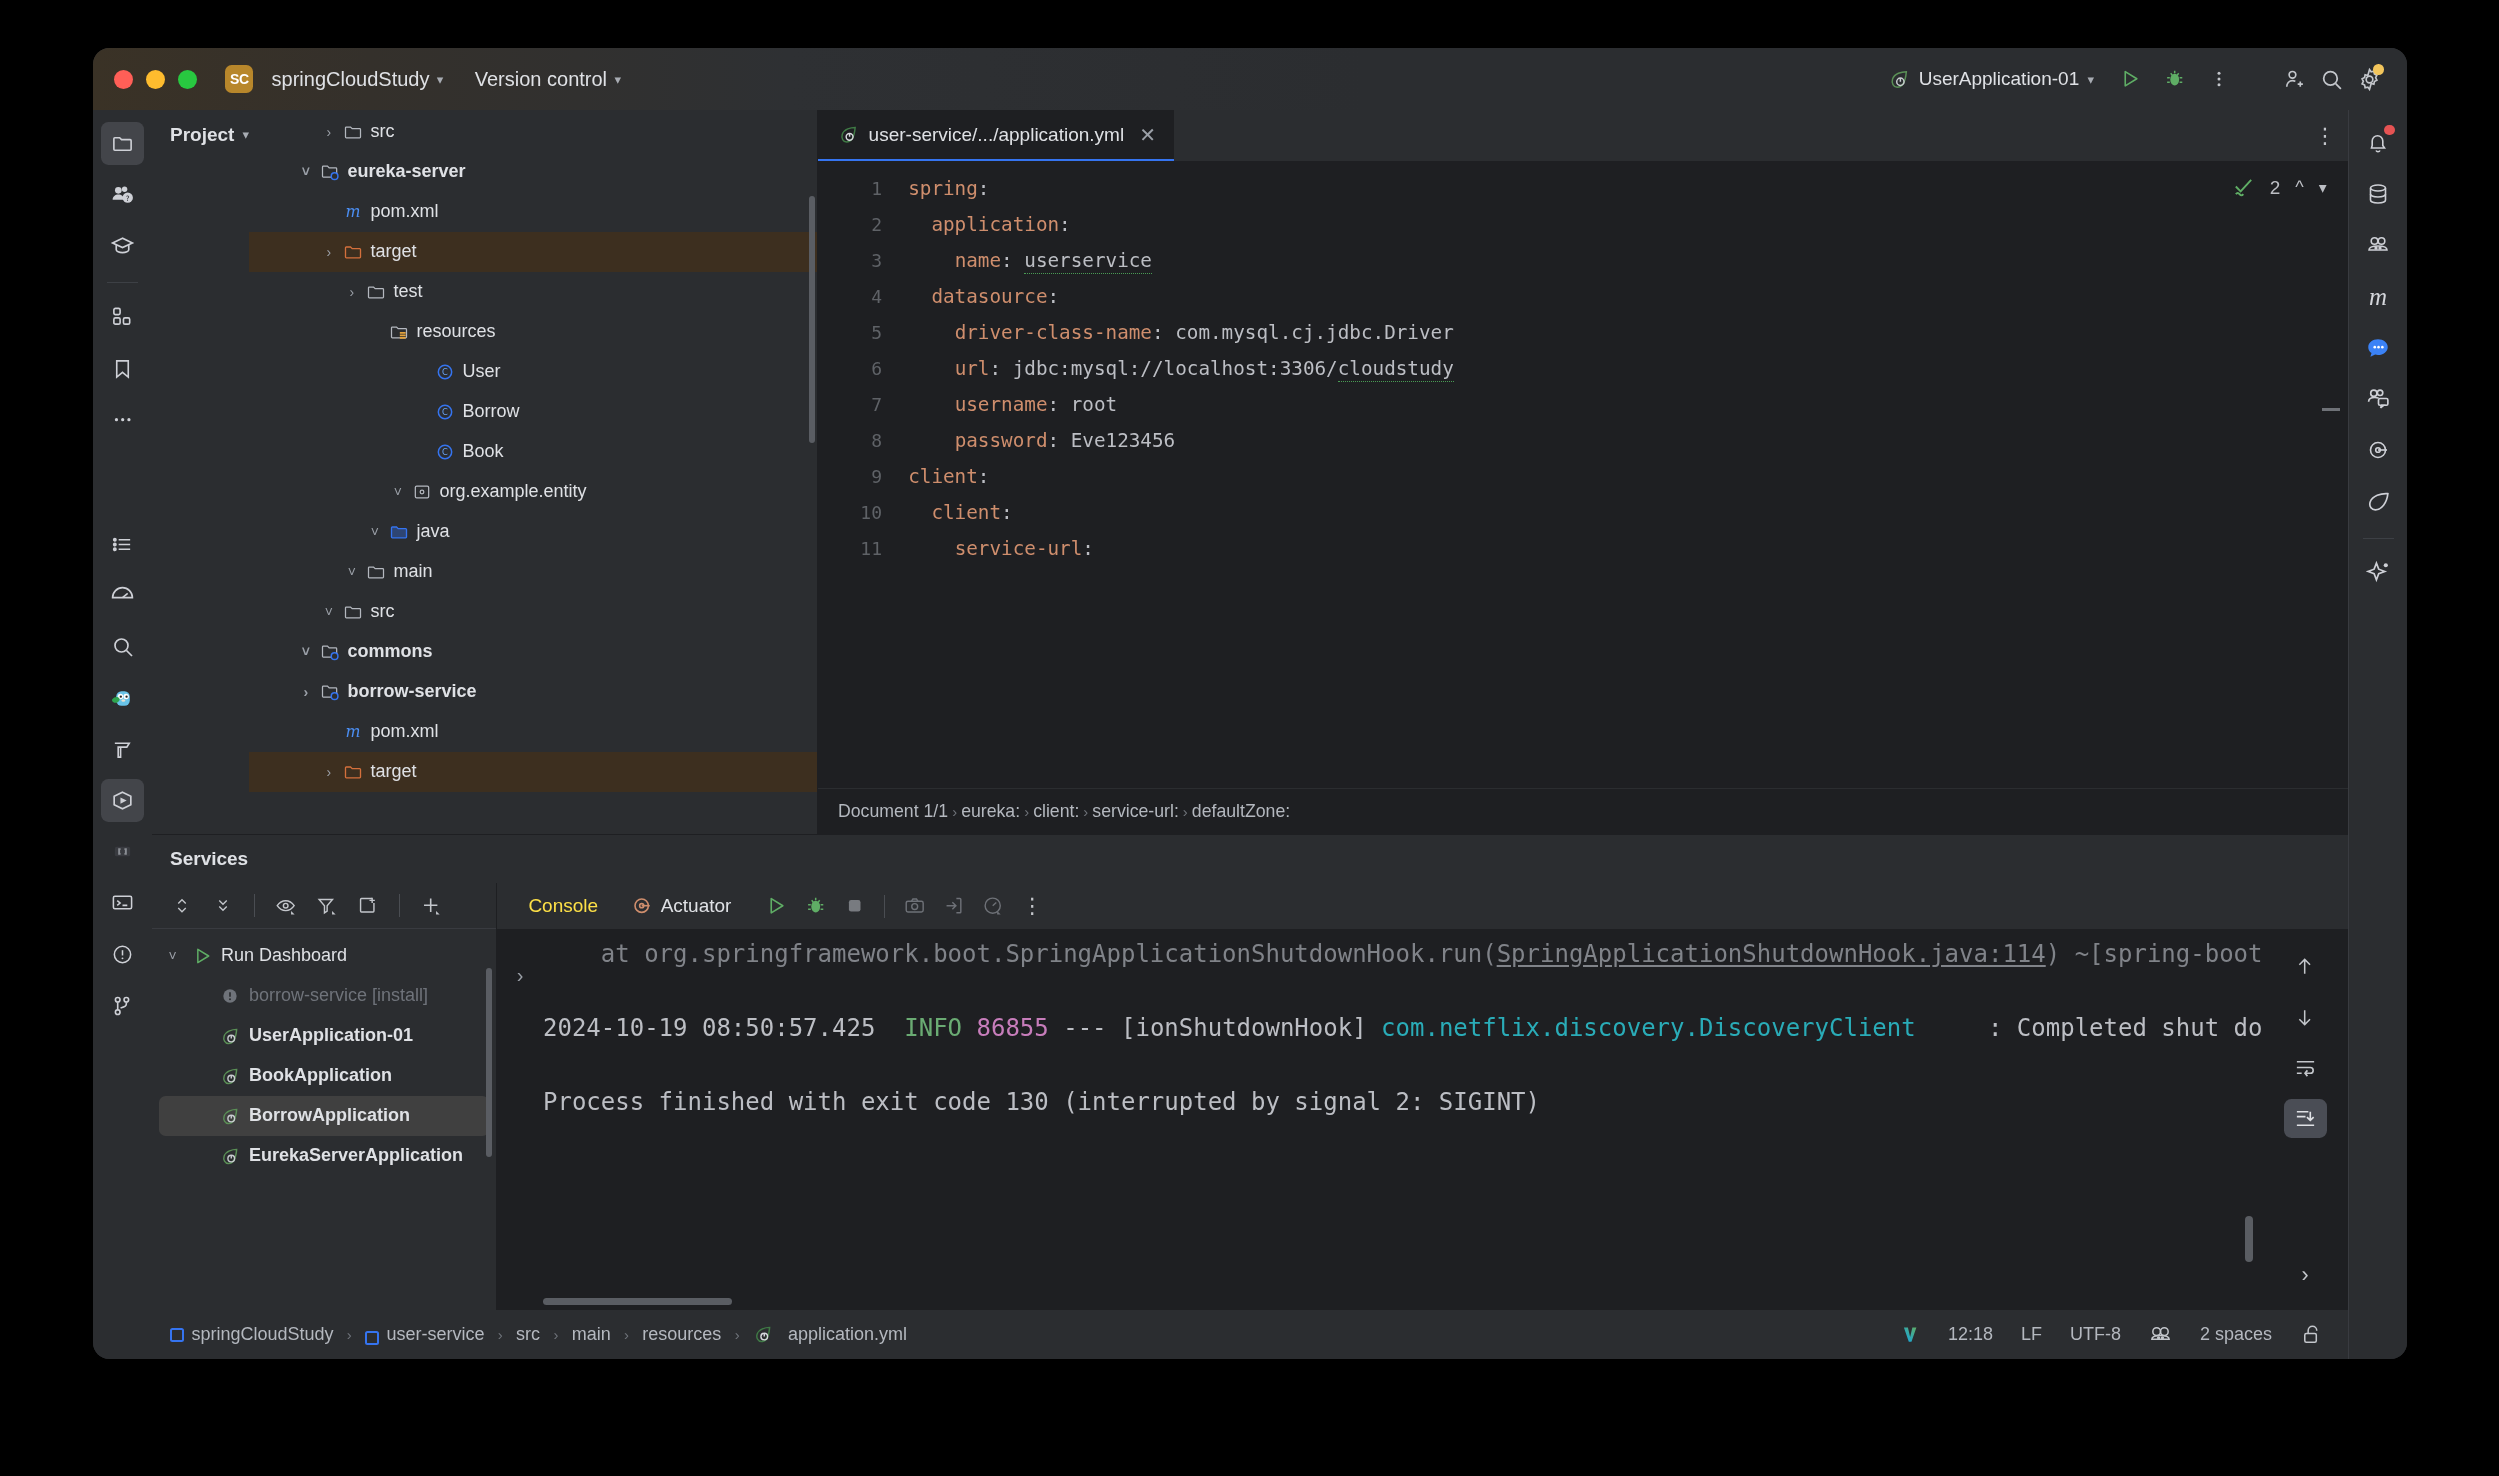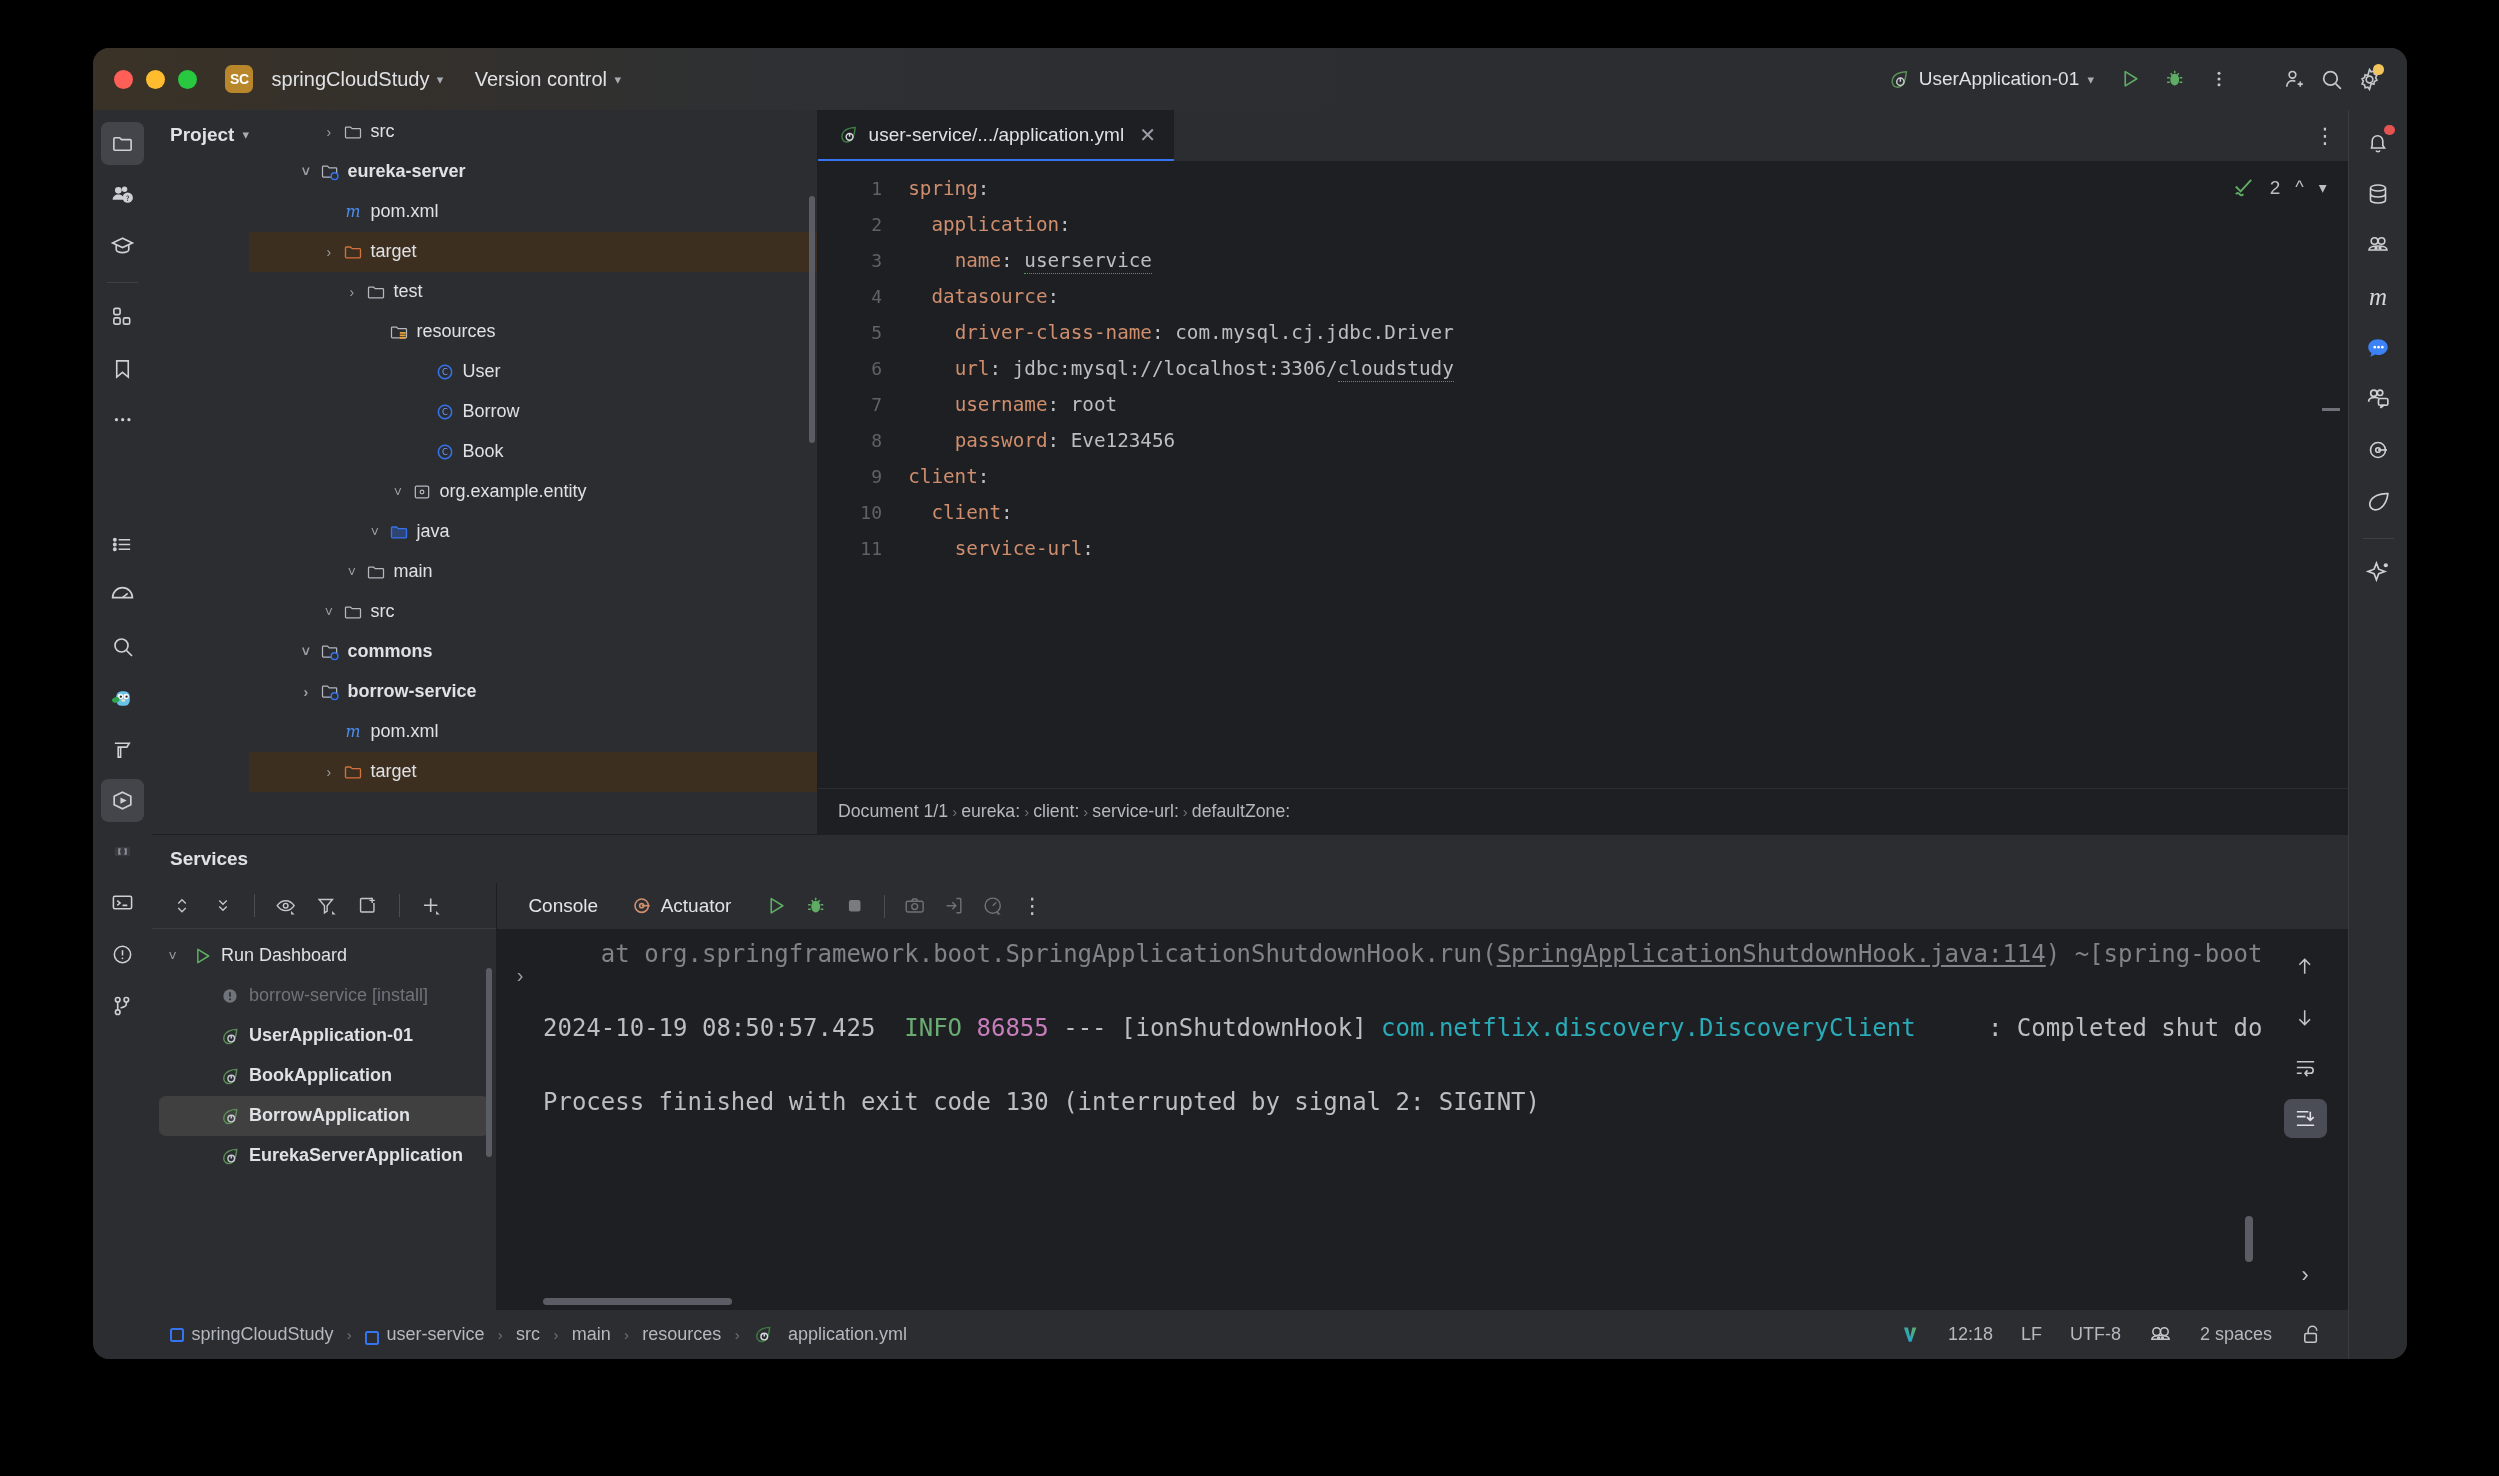--- a/index.html
+++ b/index.html
@@ -191,21 +191,21 @@
   .srow { height: 40px; display:flex; align-items:center; color:#dfe1e5; font-size: 18px; white-space:nowrap; border-radius:6.6px; margin: 0 6.6px;}
   .srow.sel { background: #404040; }
   .srow.dim { color: #6f737a; }
   .srow .arrow { width:28px; flex:0 0 28px; text-align:center; color:#9ba0a8; font-size:14px;}
   .srow .ico { width: 31px; flex:0 0 31px; display:flex; align-items:center; justify-content:center; margin-right:3.3px;}
   .srow.bold { font-weight: 700; }
   .svc-scroll { position:absolute; right:4.1px; top:39px; width:5.8px; height:189px; border-radius:3.3px; background:#5a5d63; }
 
   .svc-right { flex:1 1 auto; display:flex; flex-direction:column; min-width:0; }
   .con-toolbar { height:46px; flex:0 0 46px; display:flex; align-items:center; gap:3.3px; padding-left: 21.4px; }
-  .con-tab { color:#e5e5e5; font-size: 19px; padding: 3.3px 10px; margin-right: 11.5px;}
+  .con-tab { color:#fde047; font-size: 19px; padding: 3.3px 10px; margin-right: 11.5px;}
   .con-act { display:flex; align-items:center; gap:8.2px; color:#dfe1e5; font-size:19px; padding: 3.3px 8.2px; margin-right: 15px;}
   .con-area { flex:1 1 auto; display:flex; min-height:0; background:#1e1f22; position:relative;}
   .con-left { width:46px; flex:0 0 46px; background:#1e1f22; padding-top: 35px; display:flex; flex-direction:column; align-items:center;}
   .con-text { flex:1 1 auto; overflow:hidden; font-family:"DejaVu Sans Mono", monospace; font-size: 24px; line-height: 37px; color:#bcbec4; white-space:pre; padding-top: 6.6px; position:relative;}
   .cl-green { color:#6aab73; }
   .cl-purple { color:#c77dbb; }
   .cl-cyan { color:#2aacb8; }
   .cl-gray { color:#808389; }
   .cl-link { color:#808389; text-decoration: underline; text-underline-offset:3.3px;}
   .con-hscroll { position:absolute; left: 46px; bottom: 5px; height: 6.6px; width: 189px; background:#5a5d63; border-radius:4.1px;}

